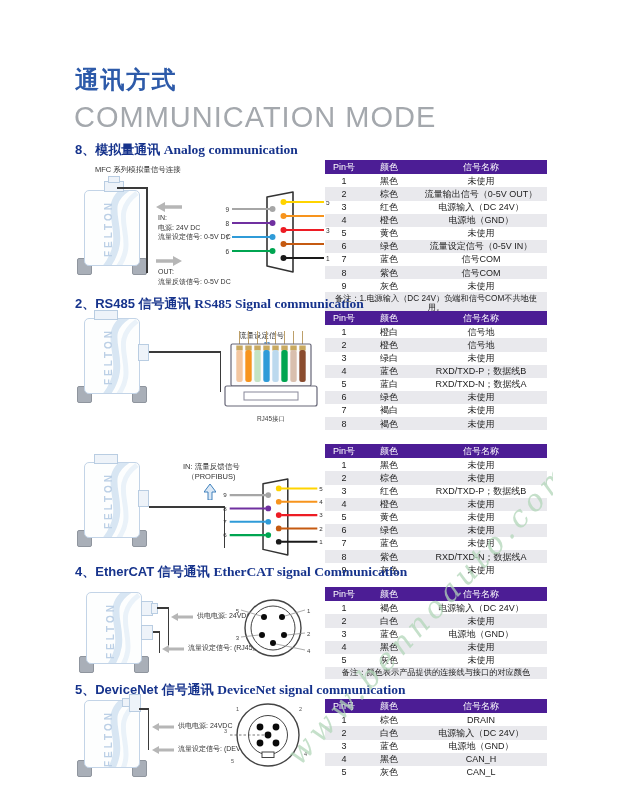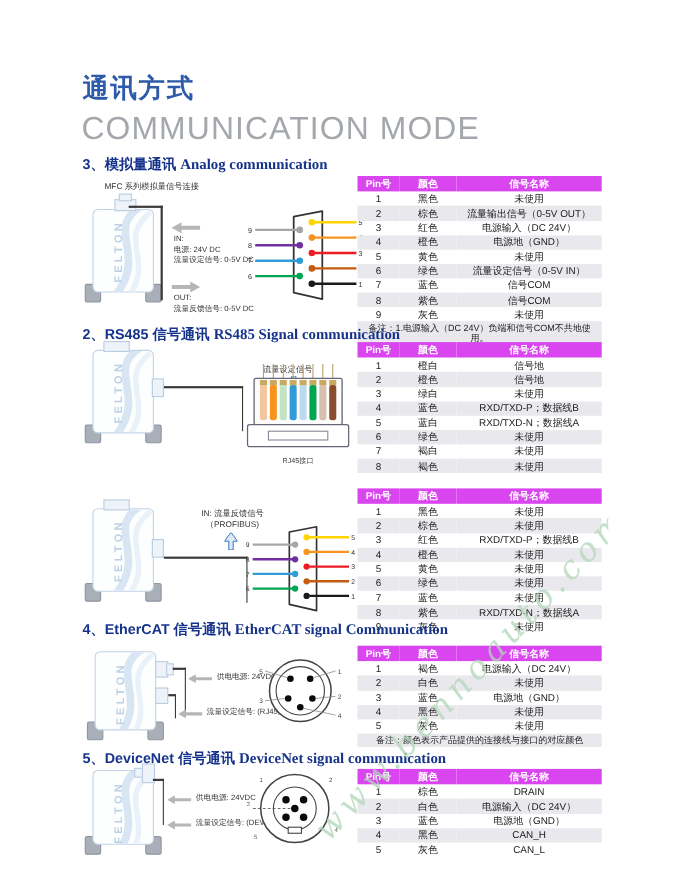--- a/index.html
+++ b/index.html
@@ -3,21 +3,21 @@
 <meta charset="utf-8">
 <style>
   html,body{margin:0;padding:0;background:#ffffff;}
   .page{position:relative;width:553px;height:800px;background:#ffffff;overflow:hidden;
         font-family:"Liberation Sans","DejaVu Sans",sans-serif;}
   .title{position:absolute;left:75px;top:64px;font-size:24px;font-weight:700;color:#2d5aa9;letter-spacing:1.5px;}
   .subtitle{position:absolute;left:74px;top:101px;font-size:29px;color:#a4a8ad;letter-spacing:1px;}
   .sech{position:absolute;left:75px;color:#16338c;font-weight:700;font-size:13px;white-space:nowrap;z-index:2;}
   .sech .en{font-family:"Liberation Serif","DejaVu Serif",serif;font-size:13.5px;}
   .ptable{position:absolute;left:325px;width:222px;border-collapse:collapse;z-index:2;font-size:9px;line-height:1.15;}
-  .ptable th{background:#d946ef;color:#ffffff;font-weight:700;padding:2px 0;font-size:9px;}
+  .ptable th{background:#4c1d95;color:#ffffff;font-weight:400;padding:2px 0;font-size:9px;}
   .ptable th:nth-child(1){width:38px;}
   .ptable th:nth-child(2){width:52px;}
   .ptable td{text-align:center;padding:1.4px 2px;color:#1c1c1c;}
   .ptable tbody tr:nth-child(even) td{background:#e9e9ed;}
   .ptable td.note{text-align:center;font-size:8.2px;}
   .device{position:absolute;width:56px;height:76px;z-index:1;}
   .dbody{position:absolute;left:0;top:0;right:0;bottom:0;border:1.5px solid #c3d4e7;border-radius:5px;background:#fdfefe;overflow:hidden;z-index:1;}
   .foot{position:absolute;width:13px;height:15px;background:#a9afb8;border:1px solid #8f959e;border-radius:2px;bottom:-9px;z-index:0;}
   .fl{left:-7px;} .fr{right:-7px;}
   .brand{position:absolute;top:9px;left:18px;writing-mode:vertical-rl;transform:rotate(180deg);
@@ -38,21 +38,21 @@
 </head>
 <body>
 
 <div class="page">
 
   <div class="title">通讯方式</div>
   <div class="subtitle">COMMUNICATION MODE</div>
   <div class="watermark">www.bennoauto.com</div>
 
   <div class="sech" style="top:141px;">
-    <span class="cn">3、模拟量通讯</span>
+    <span class="cn">8、模拟量通讯</span>
     <span class="en">Analog communication</span>
   </div>
 
   <div class="dlabel" style="left:95px;top:165px;">MFC 系列模拟量信号连接</div>
 
   <div class="device" style="left:84px;top:190px;">
     <div class="foot fl"></div>
     <div class="foot fr"></div>
     <div class="cport" style="left:20px;top:-9px;width:18px;height:9px;"></div>
     <div class="cport" style="left:24px;top:-14px;width:10px;height:5px;"></div>

